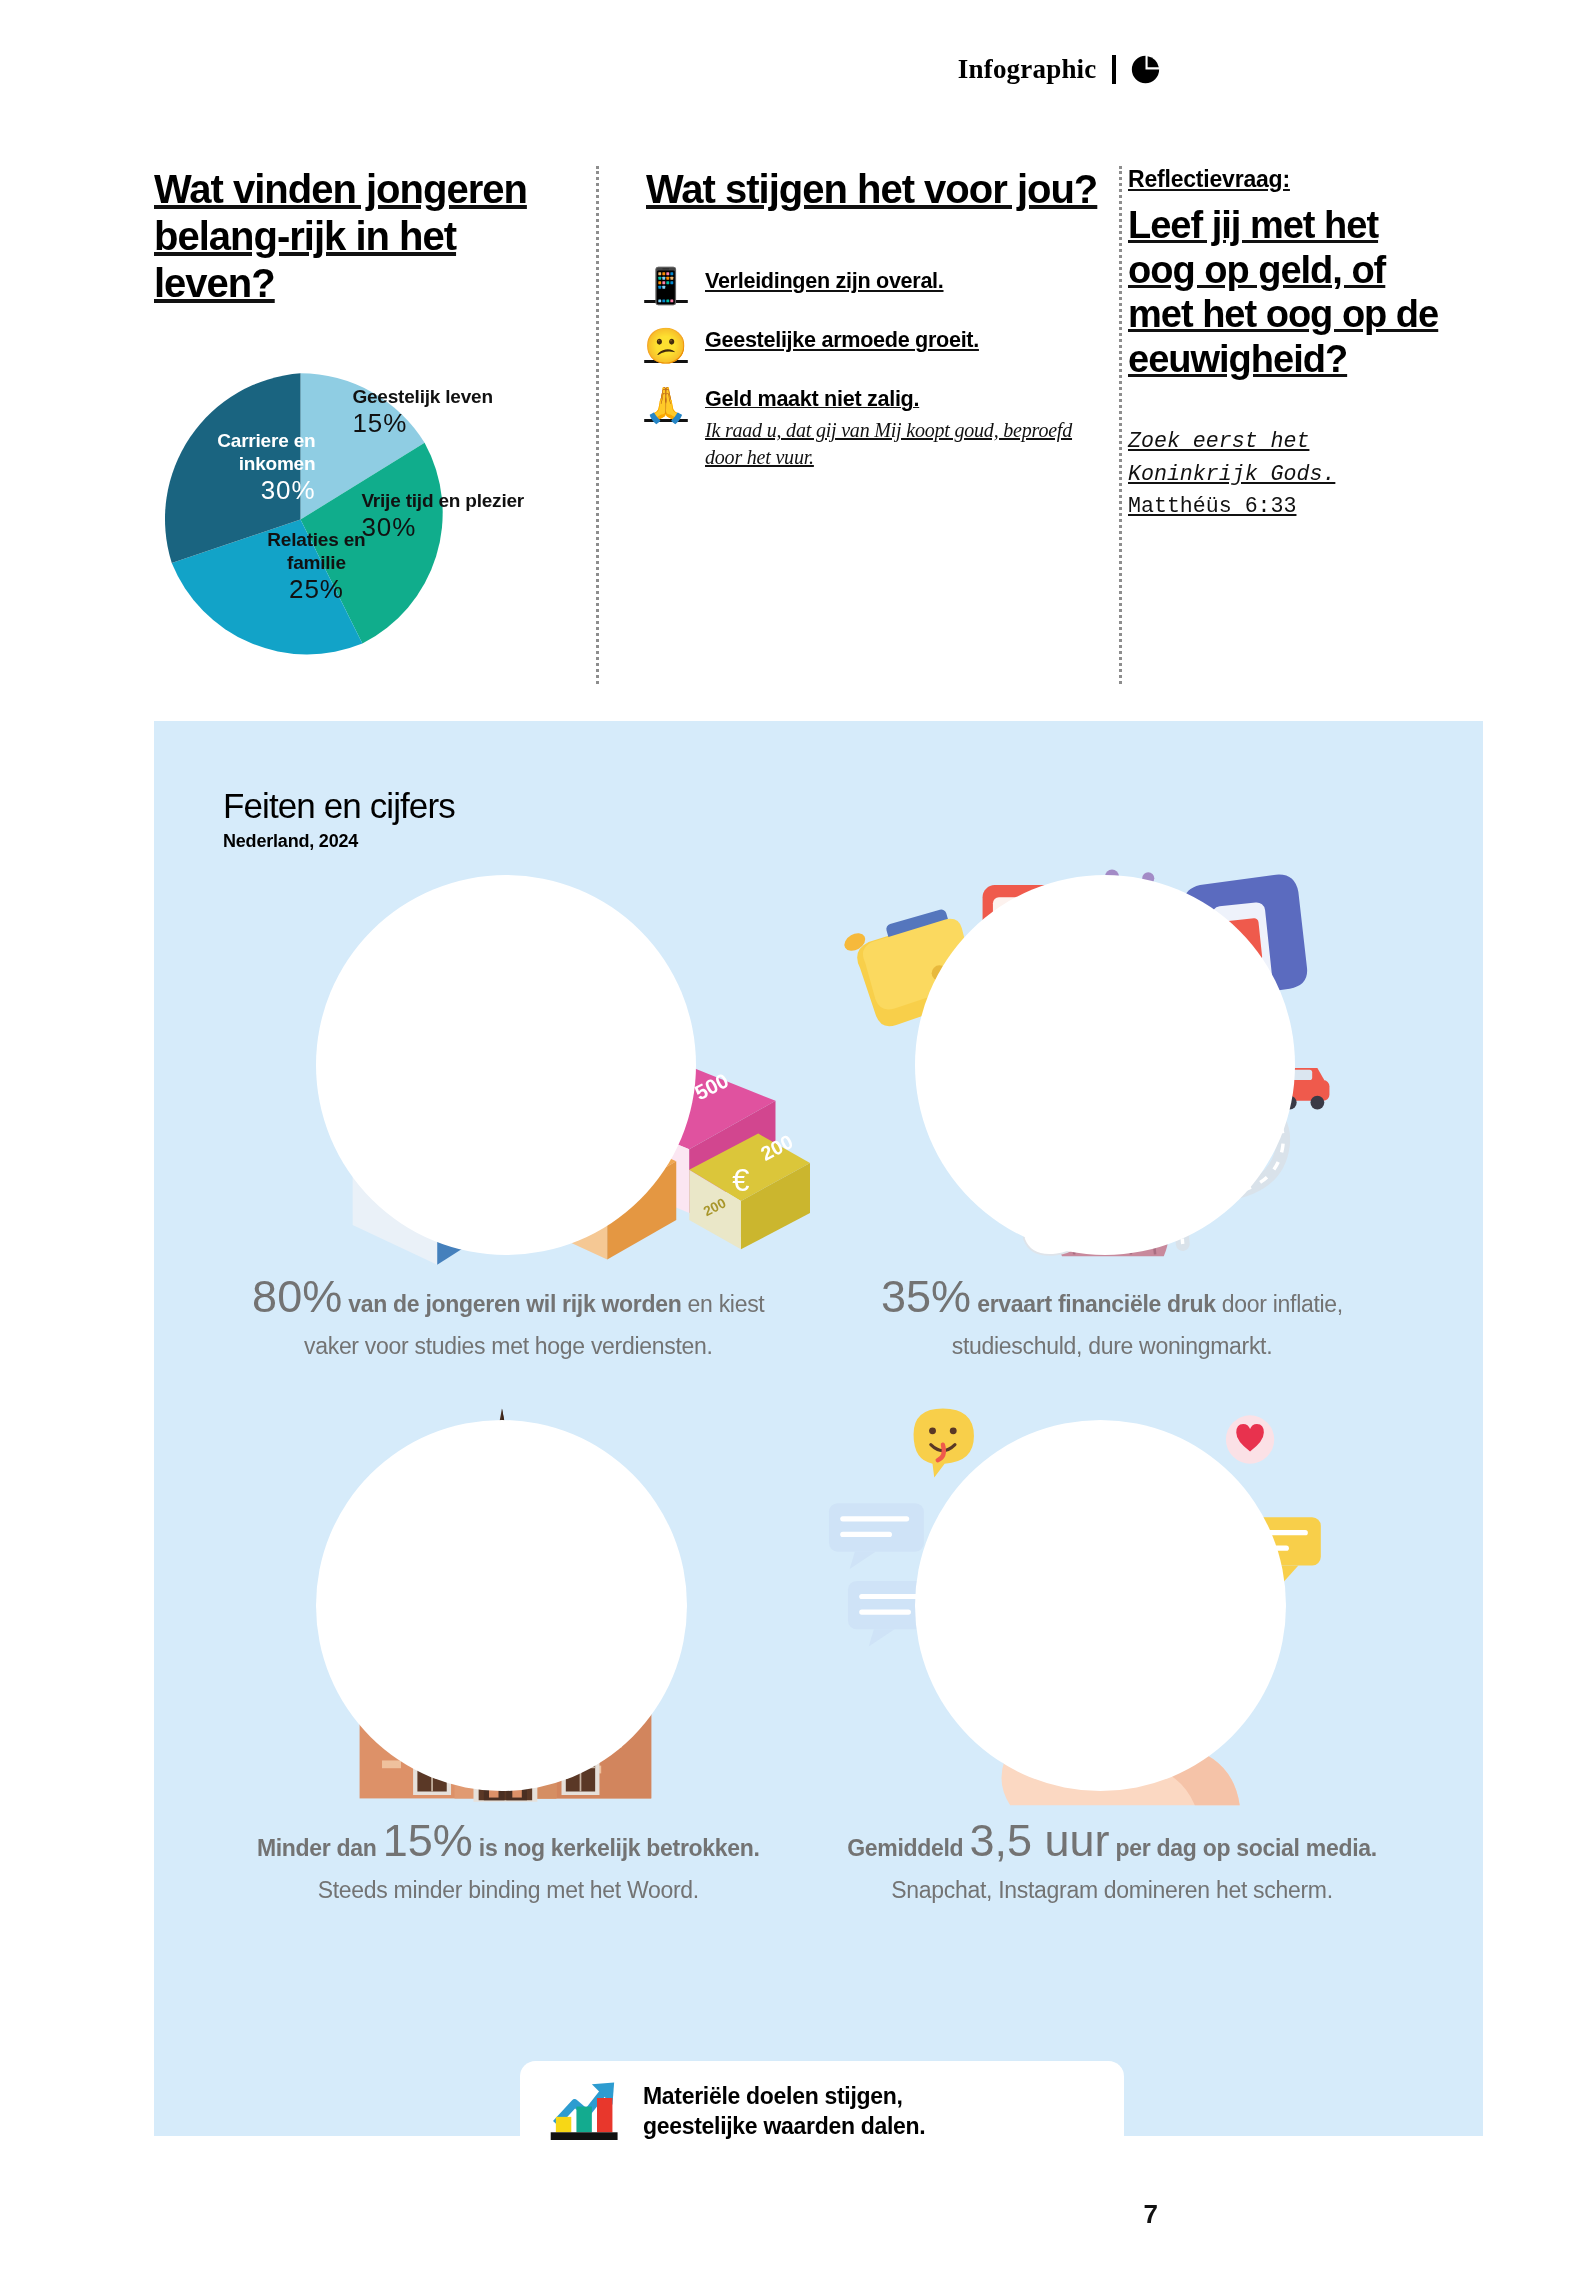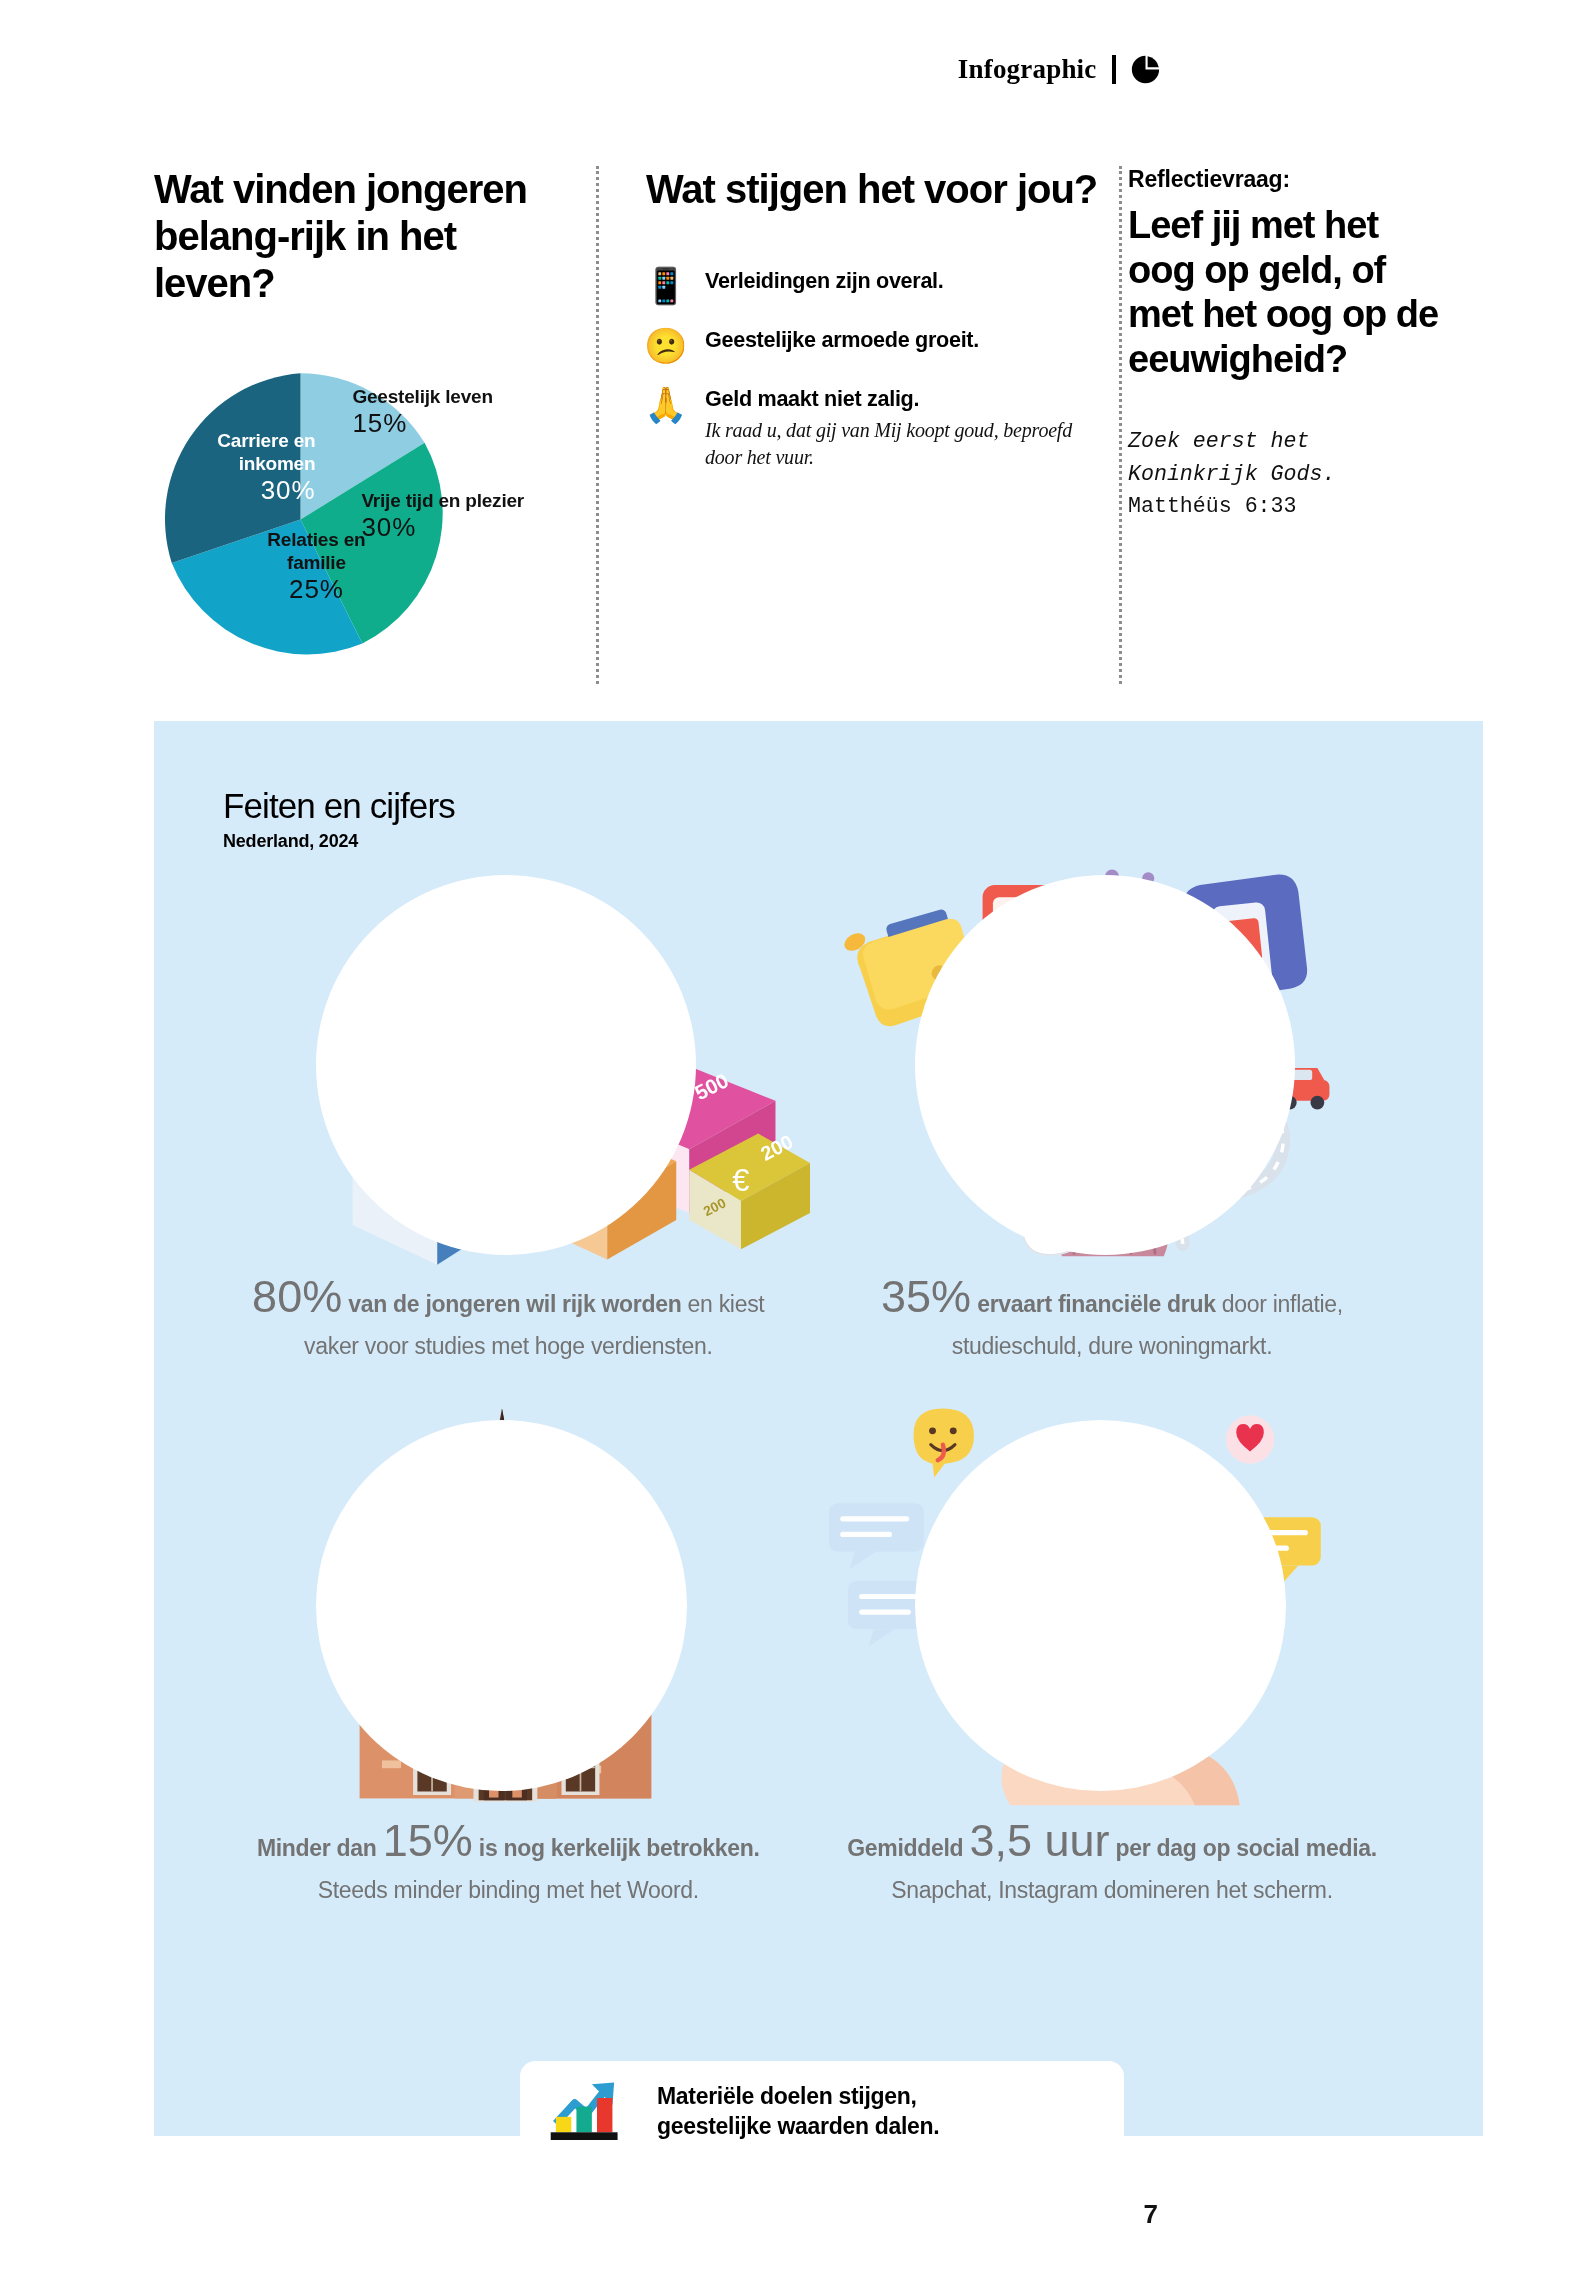--- a/index.html
+++ b/index.html
@@ -11,21 +11,21 @@
   .page{position:relative;width:1262px;height:2295px;}
 
   
   .hdr{position:absolute;top:54px;right:102px;display:flex;align-items:center;gap:15.5px;}
   .hdr-title{font-family:"Liberation Serif",serif;font-weight:bold;font-size:27px;letter-spacing:0.2px;color:#000;}
   .hdr-bar{width:3.5px;height:29px;background:#000;}
   .hdr-pie{width:29px;height:29px;}
 
   
   .cols{position:absolute;left:154px;top:166px;width:1329px;height:535px;}
-  .col{position:absolute;top:0;}
+  .col{position:absolute;top:0;text-decoration:underline;}
   .col-a{left:0;width:414px;}
   .col-b{left:492px;width:457px;}
   .col-c{left:974px;width:315px;}
   .vdiv{position:absolute;top:0;width:0;height:518px;
         border-left:3.5px dotted #8d8d8d;}
   .vdiv.d1{left:442px;}
   .vdiv.d2{left:965px;}
 
   .h1{
     font-family:"Liberation Sans",sans-serif;font-weight:bold;
@@ -77,21 +77,21 @@
 
   .stat{width:535px;margin:0 auto;text-align:center;}
   .stat-line{font-size:23px;line-height:1.44;letter-spacing:-0.3px;color:#737373;}
   .big{font-weight:300;font-size:45px;letter-spacing:0px;}
   .bd{font-weight:bold;}
   .rg{font-weight:normal;}
 
   
   .banner{
     position:absolute;left:520px;top:2061px;width:604px;height:100px;background:#ffffff;
-    border-radius:15.5px;display:flex;align-items:center;gap:36px;padding:11px 29px;box-sizing:border-box;
+    border-radius:15.5px;display:flex;align-items:center;gap:22px;padding:11px 29px;box-sizing:border-box;
   }
   .banner-txt{font-weight:bold;font-size:23px;line-height:1.32;letter-spacing:-0.3px;color:#000;}
 
   .pageno{position:absolute;right:104px;top:2199px;font-weight:bold;font-size:26px;color:#111;}
 
   .em{font-size:35px;line-height:1;}
 </style>
 </head>
 <body>
 

